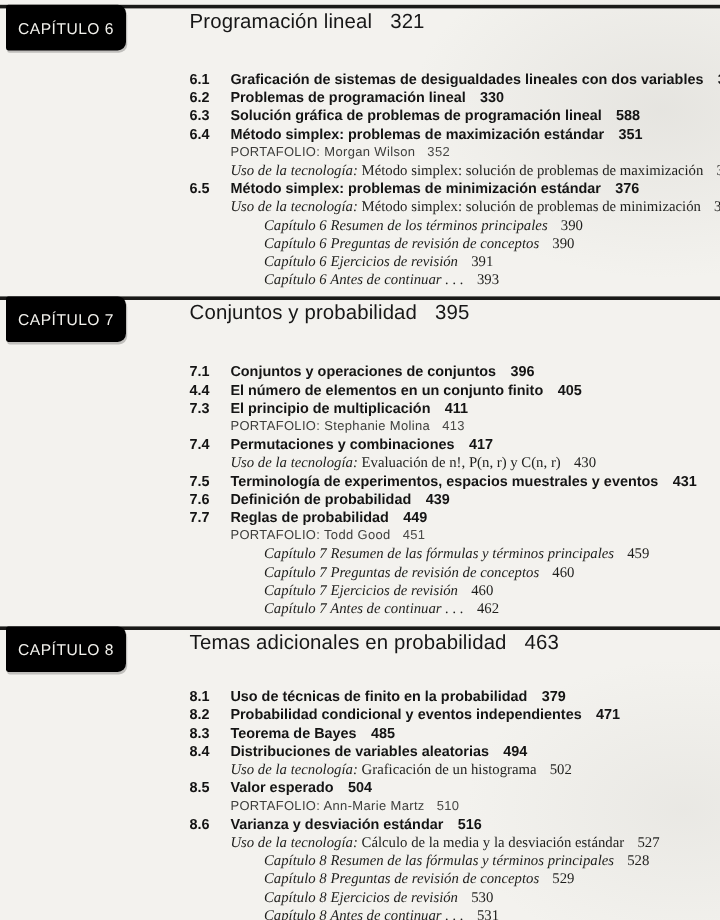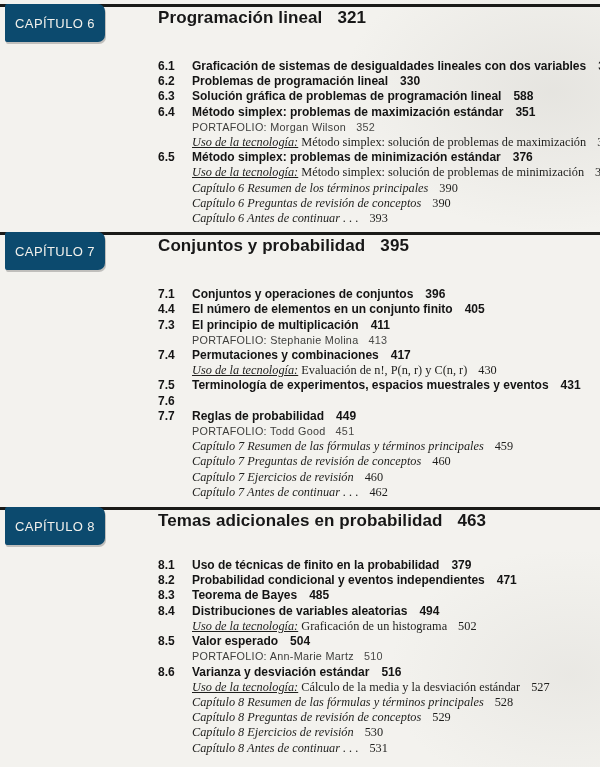--- a/index.html
+++ b/index.html
@@ -21,30 +21,30 @@
   .chapter.c8 { margin-top: 7px; }
 
   .chap-head { position: relative; height: 26px; }
   .chap-rule {
     position: absolute; top: 0; left: 0; right: 0; height: 3px;
     background: #1a1a18;
   }
   .chap-badge {
     position: absolute; top: 0; left: 5px;
     min-width: 100px; height: 38px; padding: 16px 8px;
-    background: #0c4a6e; color: #f2f1ec;
+    background: #000000; color: #f2f1ec;
     border-radius: 2px 7px 7px 2px;
     display: flex; align-items: center; justify-content: center;
     font-size: 13px; letter-spacing: 0.4px;
     box-sizing: border-box;
     box-shadow: 1px 2px 0 rgba(40,40,40,0.25);
   }
   .chap-title {
     position: absolute; left: 158px; top: 4px; margin: 0;
-    font-size: 17px; font-weight: bold; letter-spacing: 0.1px;
+    font-size: 17px; font-weight: normal; letter-spacing: 0.1px;
     white-space: nowrap;
   }
   .chap-title .pg { margin-left: 15px; }
 
   .entries { list-style: none; margin: 0; padding: 0 0 0 158px; }
   .chapter.c6 .entries { margin-top: 29px; }
   .chapter.c7 .entries { margin-top: 29px; }
   .chapter.c8 .entries { margin-top: 25px; }
 
   .row { line-height: 15.2px; white-space: nowrap; }
@@ -57,23 +57,23 @@
     padding-left: 34px; font-size: 10.8px; letter-spacing: 0.3px;
     color: #3d3d3b;
   }
   .row.portfolio .pg { margin-left: 10px; color: #4a4a48; text-align: center; }
 
   .row.tech, .row.review {
     padding-left: 34px;
     font-family: "Liberation Serif", serif;
     font-size: 12.3px; color: #1e1e1c;
   }
-  .row.tech .prefix { font-style: italic; text-decoration: underline; }
+  .row.tech .prefix { font-style: italic; }
   .row.tech .pg, .row.review .pg { margin-left: 11px; font-style: normal; }
-  .row.review .txt { font-style: italic; }
+  .row.review .txt { font-style: italic; margin-left: 28px; }
 </style>
 </head>
 <body>
 
 <div class="page">
   <div id="chapters-root">
       <section class="chapter c6">
         <div class="chap-head">
           <div class="chap-rule"></div>
           <div class="chap-badge">CAPÍTULO 6</div>
@@ -98,20 +98,21 @@
           </li>
           <li class="row portfolio"><span class="prefix">PORTAFOLIO:</span> <span class="txt">Morgan Wilson</span><span class="pg">352</span></li>
           <li class="row tech"><span class="prefix">Uso de la tecnología:</span> <span class="txt">Método simplex: solución de problemas de maximización</span><span class="pg">372</span></li>
           <li class="row section">
             <span class="num">6.5</span>
             <span class="body"><span class="txt">Método simplex: problemas de minimización estándar</span><span class="pg">376</span></span>
           </li>
           <li class="row tech"><span class="prefix">Uso de la tecnología:</span> <span class="txt">Método simplex: solución de problemas de minimización</span><span class="pg">387</span></li>
           <li class="row review"><span class="txt">Capítulo 6 Resumen de los términos principales</span><span class="pg">390</span></li>
           <li class="row review"><span class="txt">Capítulo 6 Preguntas de revisión de conceptos</span><span class="pg">390</span></li>
+          <li class="row review"><span class="txt">Capítulo 6 Ejercicios de revisión</span><span class="pg">391</span></li>
           <li class="row review"><span class="txt">Capítulo 6 Antes de continuar . . .</span><span class="pg">393</span></li>
         </ul>
       </section>
       <section class="chapter c7">
         <div class="chap-head">
           <div class="chap-rule"></div>
           <div class="chap-badge">CAPÍTULO 7</div>
           <h2 class="chap-title"><span class="txt">Conjuntos y probabilidad</span><span class="pg">395</span></h2>
         </div>
         <ul class="entries">
@@ -132,20 +133,21 @@
             <span class="num">7.4</span>
             <span class="body"><span class="txt">Permutaciones y combinaciones</span><span class="pg">417</span></span>
           </li>
           <li class="row tech"><span class="prefix">Uso de la tecnología:</span> <span class="txt">Evaluación de n!, P(n, r) y C(n, r)</span><span class="pg">430</span></li>
           <li class="row section">
             <span class="num">7.5</span>
             <span class="body"><span class="txt">Terminología de experimentos, espacios muestrales y eventos</span><span class="pg">431</span></span>
           </li>
           <li class="row section">
             <span class="num">7.6</span>
+            <span class="body"><span class="txt">Definición de probabilidad</span><span class="pg">439</span></span>
           </li>
           <li class="row section">
             <span class="num">7.7</span>
             <span class="body"><span class="txt">Reglas de probabilidad</span><span class="pg">449</span></span>
           </li>
           <li class="row portfolio"><span class="prefix">PORTAFOLIO:</span> <span class="txt">Todd Good</span><span class="pg">451</span></li>
           <li class="row review"><span class="txt">Capítulo 7 Resumen de las fórmulas y términos principales</span><span class="pg">459</span></li>
           <li class="row review"><span class="txt">Capítulo 7 Preguntas de revisión de conceptos</span><span class="pg">460</span></li>
           <li class="row review"><span class="txt">Capítulo 7 Ejercicios de revisión</span><span class="pg">460</span></li>
           <li class="row review"><span class="txt">Capítulo 7 Antes de continuar . . .</span><span class="pg">462</span></li>

